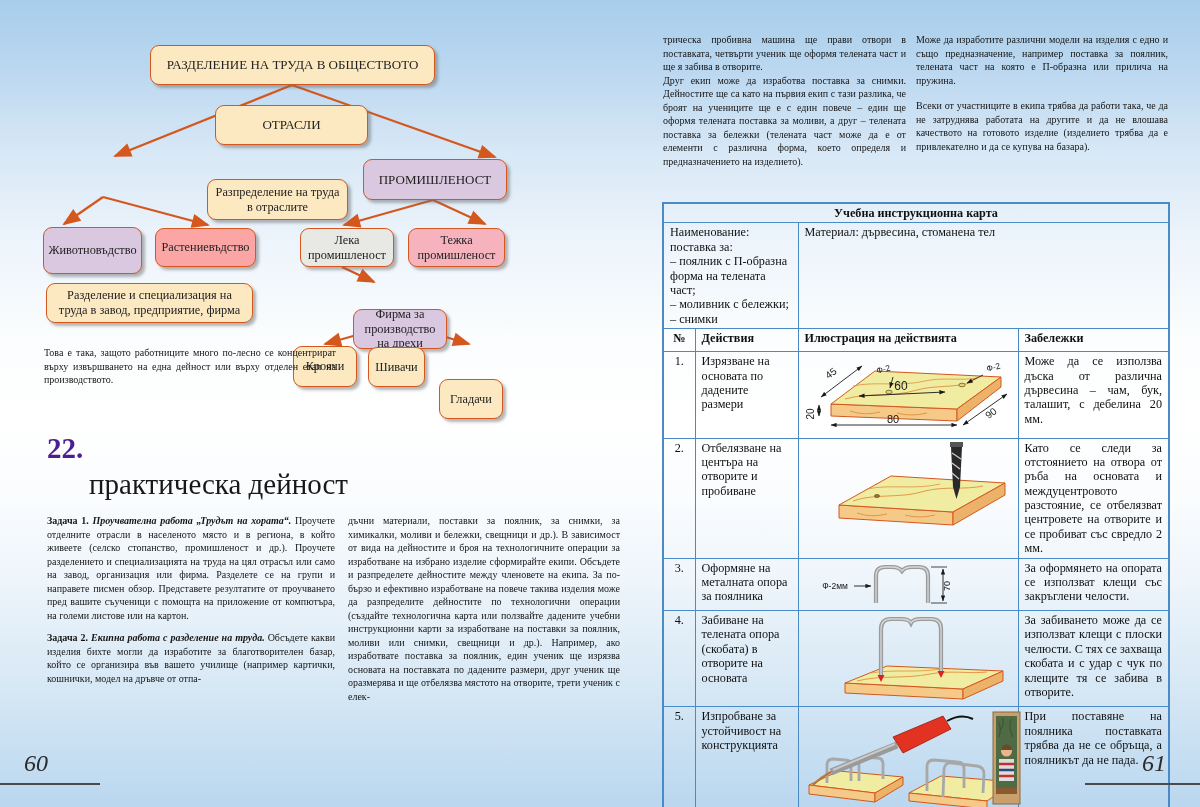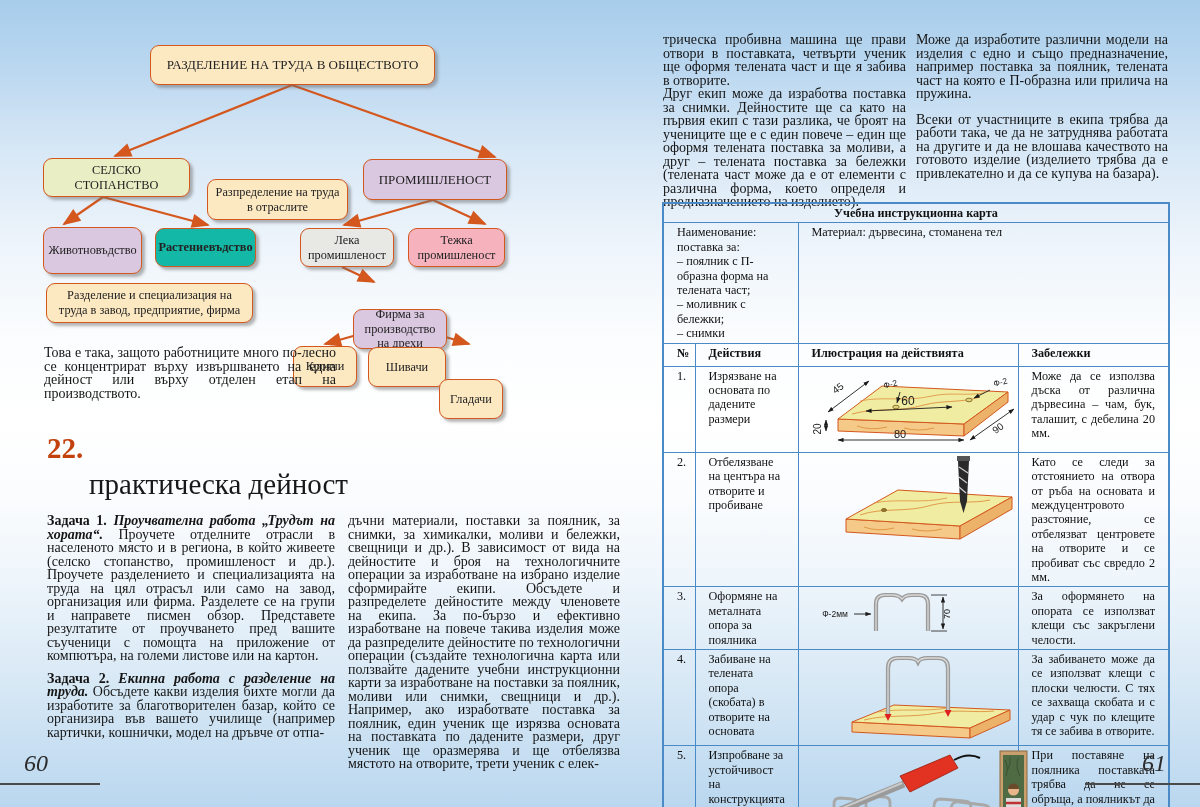--- a/index.html
+++ b/index.html
@@ -11,33 +11,33 @@
   .abs{position:absolute;}
   
   .fc{position:absolute;left:40px;top:40px;width:480px;height:335px;}
   .box{
     position:absolute;border:1.6px solid #d4571e;border-radius:9px;
     background:#fce9c2;box-shadow:3px 3px 3px rgba(110,110,110,.5);
     display:flex;align-items:center;justify-content:center;text-align:center;
     font-size:12.3px;line-height:1.2;color:#222;padding:2px 5px;box-sizing:border-box;
   }
   .cream{background:#fce9c2;} .green{background:#e9eec4;} .purple{background:#dac7e0;border-radius:9px;}
-  .orange{background:#14b8a6;font-weight:bold;} .gray{background:#e8e8e5;} .pink{background:#f6b3be;}
+  .orange{background:#fca5a5;} .gray{background:#e8e8e5;} .pink{background:#f6b3be;}
   
-  .para{font-size:14px;line-height:13.5px;text-align:justify;}
+  .para{font-size:10px;line-height:13.5px;text-align:justify;}
   .b{font-weight:bold;} .bi{font-weight:bold;font-style:italic;}
   .heading{position:absolute;left:47px;top:430px;display:flex;}
-  .sec-num{font-size:29px;font-weight:bold;color:#c2410c;width:42px;flex:none;line-height:36px;}
+  .sec-num{font-size:29px;font-weight:bold;color:#4c1d95;width:42px;flex:none;line-height:36px;}
   .sec-title{font-size:29px;line-height:36px;color:#181818;}
   .pageno{position:absolute;font-style:italic;font-size:24px;color:#2b2b2b;}
   .footline{position:absolute;height:2px;background:#4a4a4a;}
   
   table.itable{position:absolute;left:662px;top:202px;width:506px;border-collapse:collapse;
     font-size:12.2px;line-height:1.18;color:#101010;border:2.2px solid #4a8ac6;table-layout:fixed;}
-  table.itable td{border:1.6px solid #4a8ac6;padding:2px 13px;vertical-align:top;box-sizing:border-box;}
+  table.itable td{border:1.6px solid #4a8ac6;padding:2px 6px;vertical-align:top;box-sizing:border-box;}
   td.t-title{font-weight:bold;text-align:center;padding:4px 0;}
   td.num{text-align:center;vertical-align:middle;}
   td.hdr{font-weight:bold;}
   td.illus{text-align:center;vertical-align:middle;padding:1px;}
   td.note{text-align:justify;}
   td.pre{white-space:pre-line;}
   svg text{font-family:"Liberation Sans","DejaVu Sans",sans-serif;fill:#1a1a1a;}
 </style>
 </head>
 <body>
@@ -56,31 +56,31 @@
       <line x1="63" y1="157" x2="168" y2="185" marker-end="url(#ah)"></line>
       <line x1="393" y1="160" x2="304" y2="185" marker-end="url(#ah)"></line>
       <line x1="393" y1="160" x2="445" y2="184" marker-end="url(#ah)"></line>
       <line x1="302" y1="227" x2="334" y2="242" marker-end="url(#ah)"></line>
       <line x1="359" y1="283" x2="285" y2="304" marker-end="url(#ah)"></line>
       <line x1="359" y1="283" x2="359" y2="304" marker-end="url(#ah)"></line>
       <line x1="359" y1="283" x2="429" y2="304" marker-end="url(#ah)"></line>
     </g>
   </svg>
   <div class="box cream" style="left:110px;top:5px;width:285px;height:40px;font-size:13px;">РАЗДЕЛЕНИЕ НА ТРУДА В ОБЩЕСТВОТО</div>
-  <div class="box green" style="left:3px;top:118px;width:147px;height:39px;">СЕЛСКО СТОПАНСТВО</div>
+  <div class="box cream" style="left:175px;top:65px;width:153px;height:40px;font-size:13px;">ОТРАСЛИ</div>
   <div class="box purple" style="left:323px;top:119px;width:144px;height:41px;font-size:13px;">ПРОМИШЛЕНОСТ</div>
   <div class="box cream" style="left:167px;top:139px;width:141px;height:41px;">Разпределение на труда в отраслите</div>
   <div class="box purple" style="left:3px;top:187px;width:99px;height:47px;">Животновъдство</div>
   <div class="box orange" style="left:115px;top:188px;width:101px;height:39px;">Растениевъдство</div>
   <div class="box gray" style="left:260px;top:188px;width:94px;height:39px;">Лека промишленост</div>
   <div class="box pink" style="left:368px;top:188px;width:97px;height:39px;">Тежка промишленост</div>
   <div class="box cream" style="left:6px;top:243px;width:207px;height:40px;">Разделение и специализация на труда в завод, предприятие, фирма</div>
   <div class="box purple" style="left:313px;top:243px;width:94px;height:40px;margin-top:26px;">Фирма за производство на дрехи</div>
   <div class="box cream" style="left:253px;top:306px;width:64px;height:41px;">Кроячи</div>
-  <div class="box cream" style="left:328px;top:307px;width:78px;height:40px;">Шивачи</div>
+  <div class="box cream" style="left:328px;top:307px;width:57px;height:40px;">Шивачи</div>
   <div class="box cream" style="left:399px;top:307px;width:64px;height:40px;margin-top:32px;">Гладачи</div>
 </div>
 
 <div class="abs para" style="left:44px;top:346px;width:292px;">Това е така, защото работниците много по-лесно се концентрират върху извършването на една дейност или върху отделен етап на производството.</div>
 
 <div class="heading">
   <span class="sec-num">22.</span>
   <span class="sec-title">
     <br>
     <span>практическа дейност</span>

